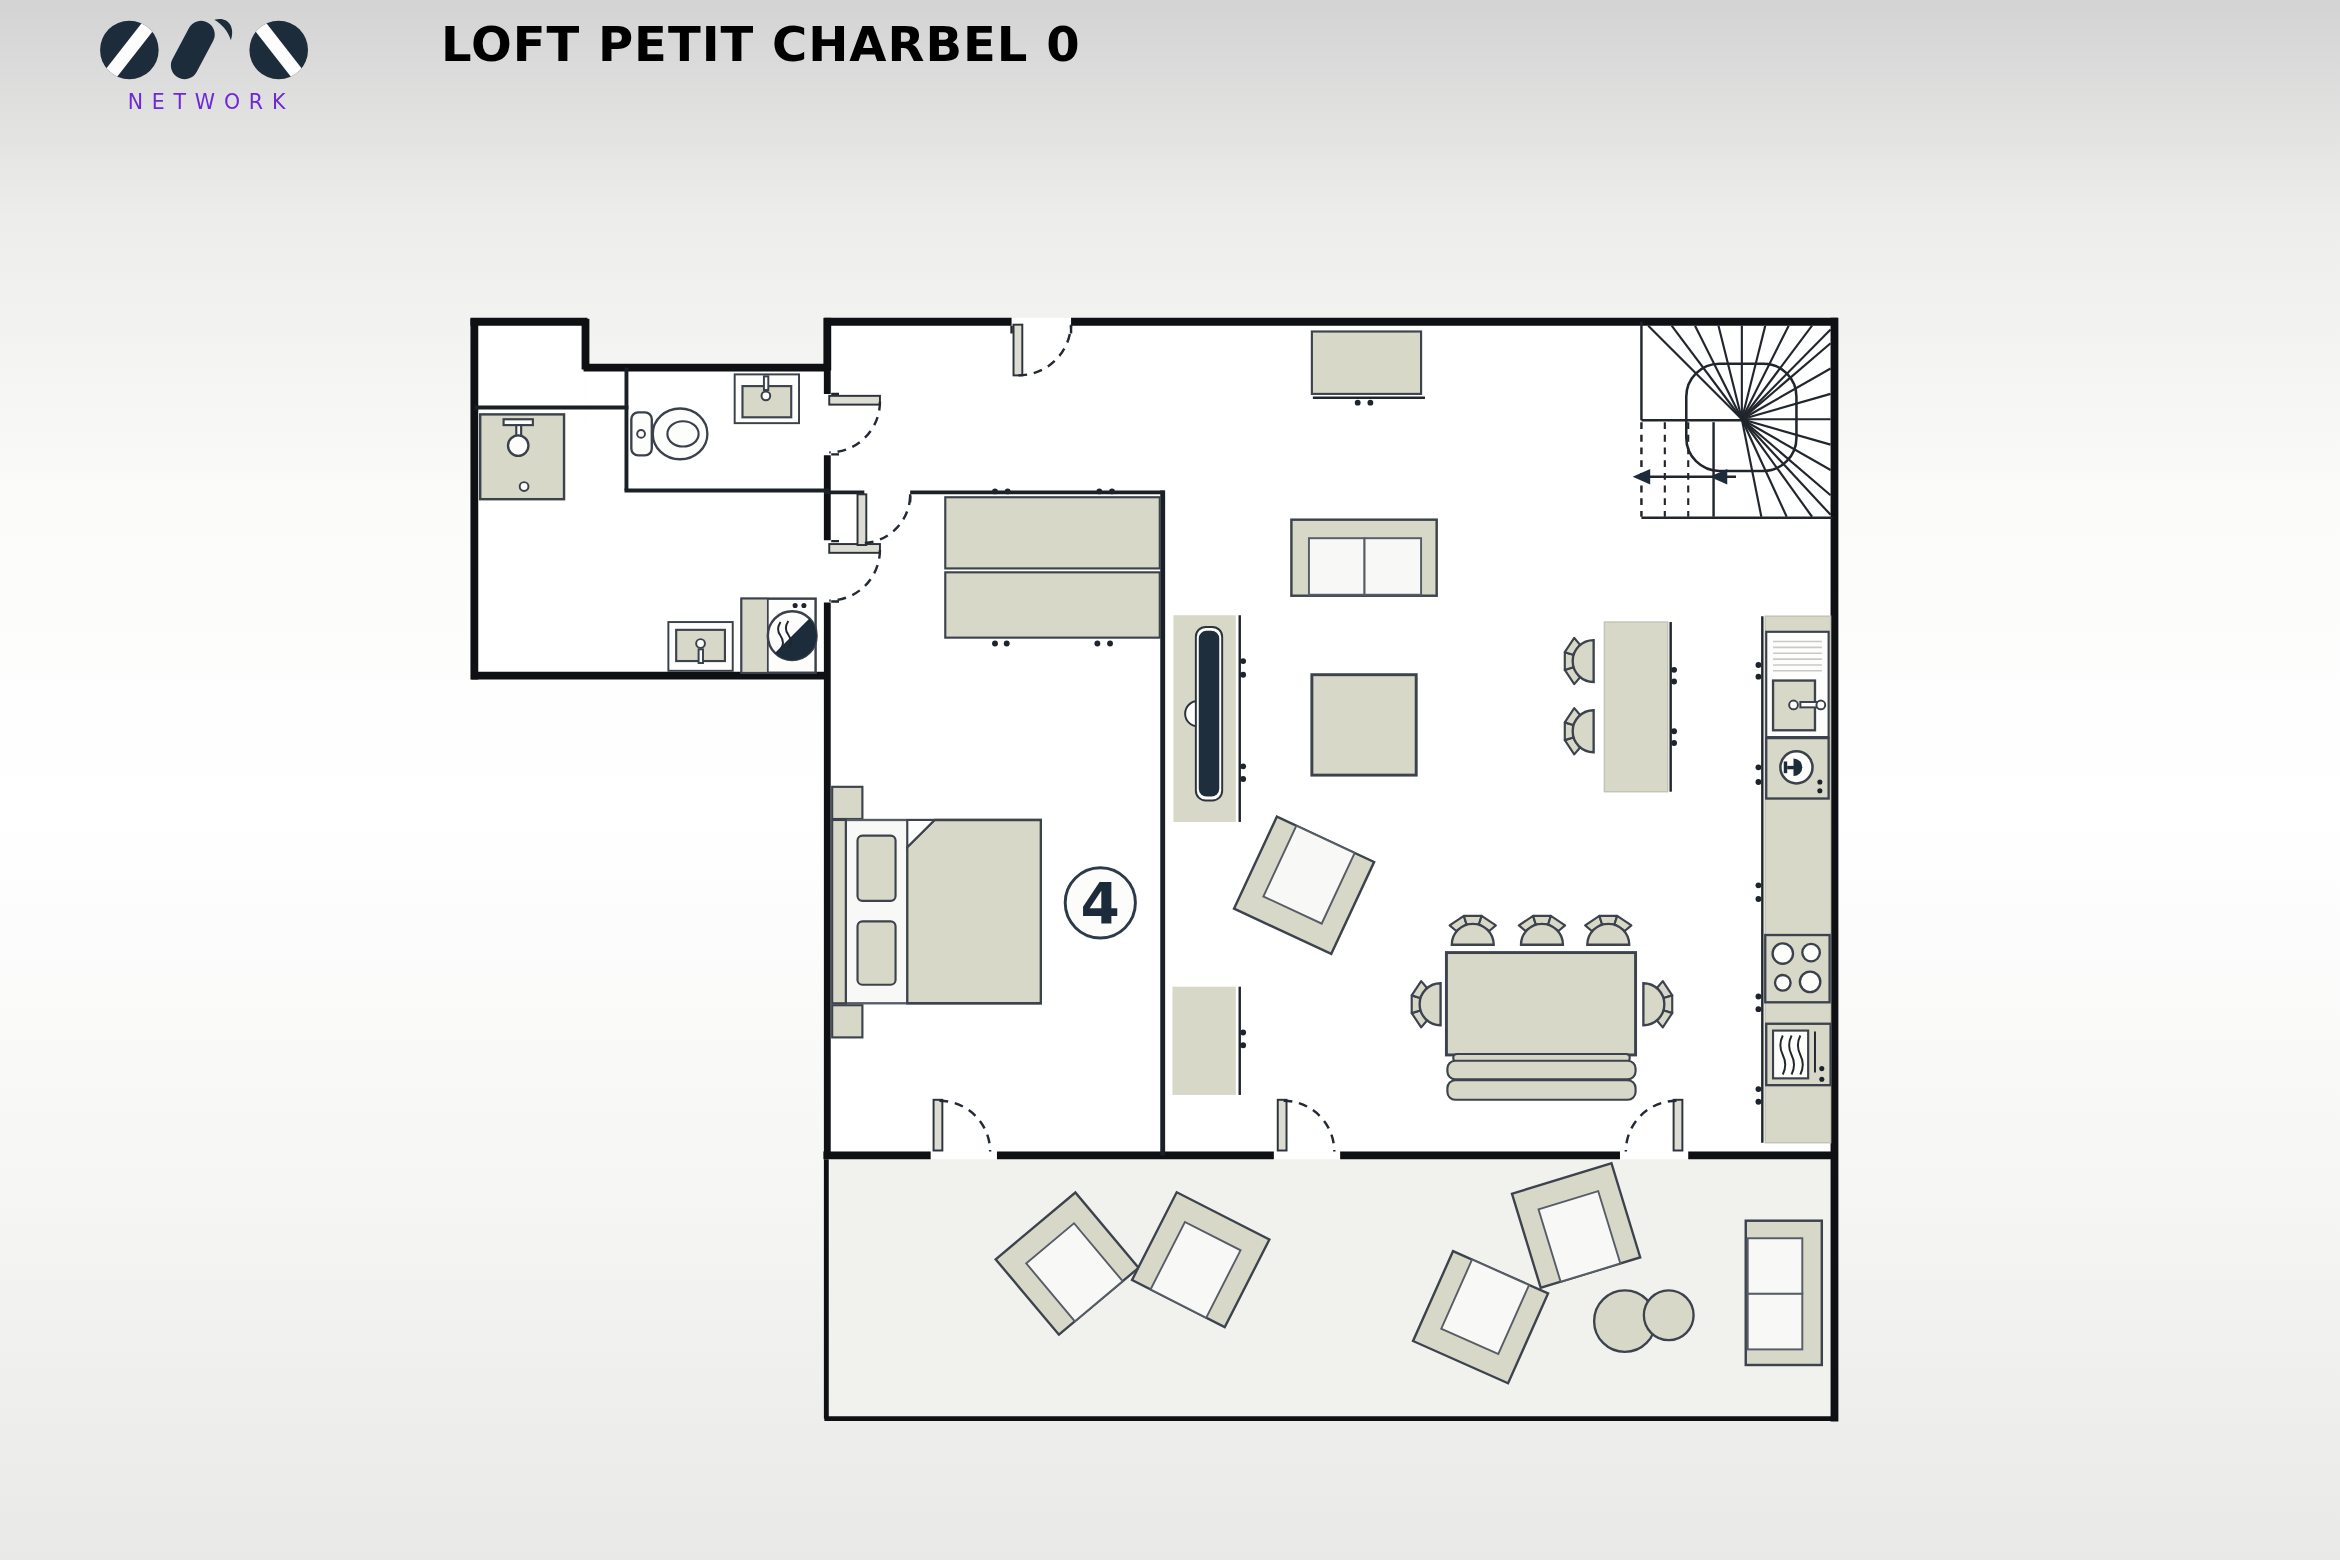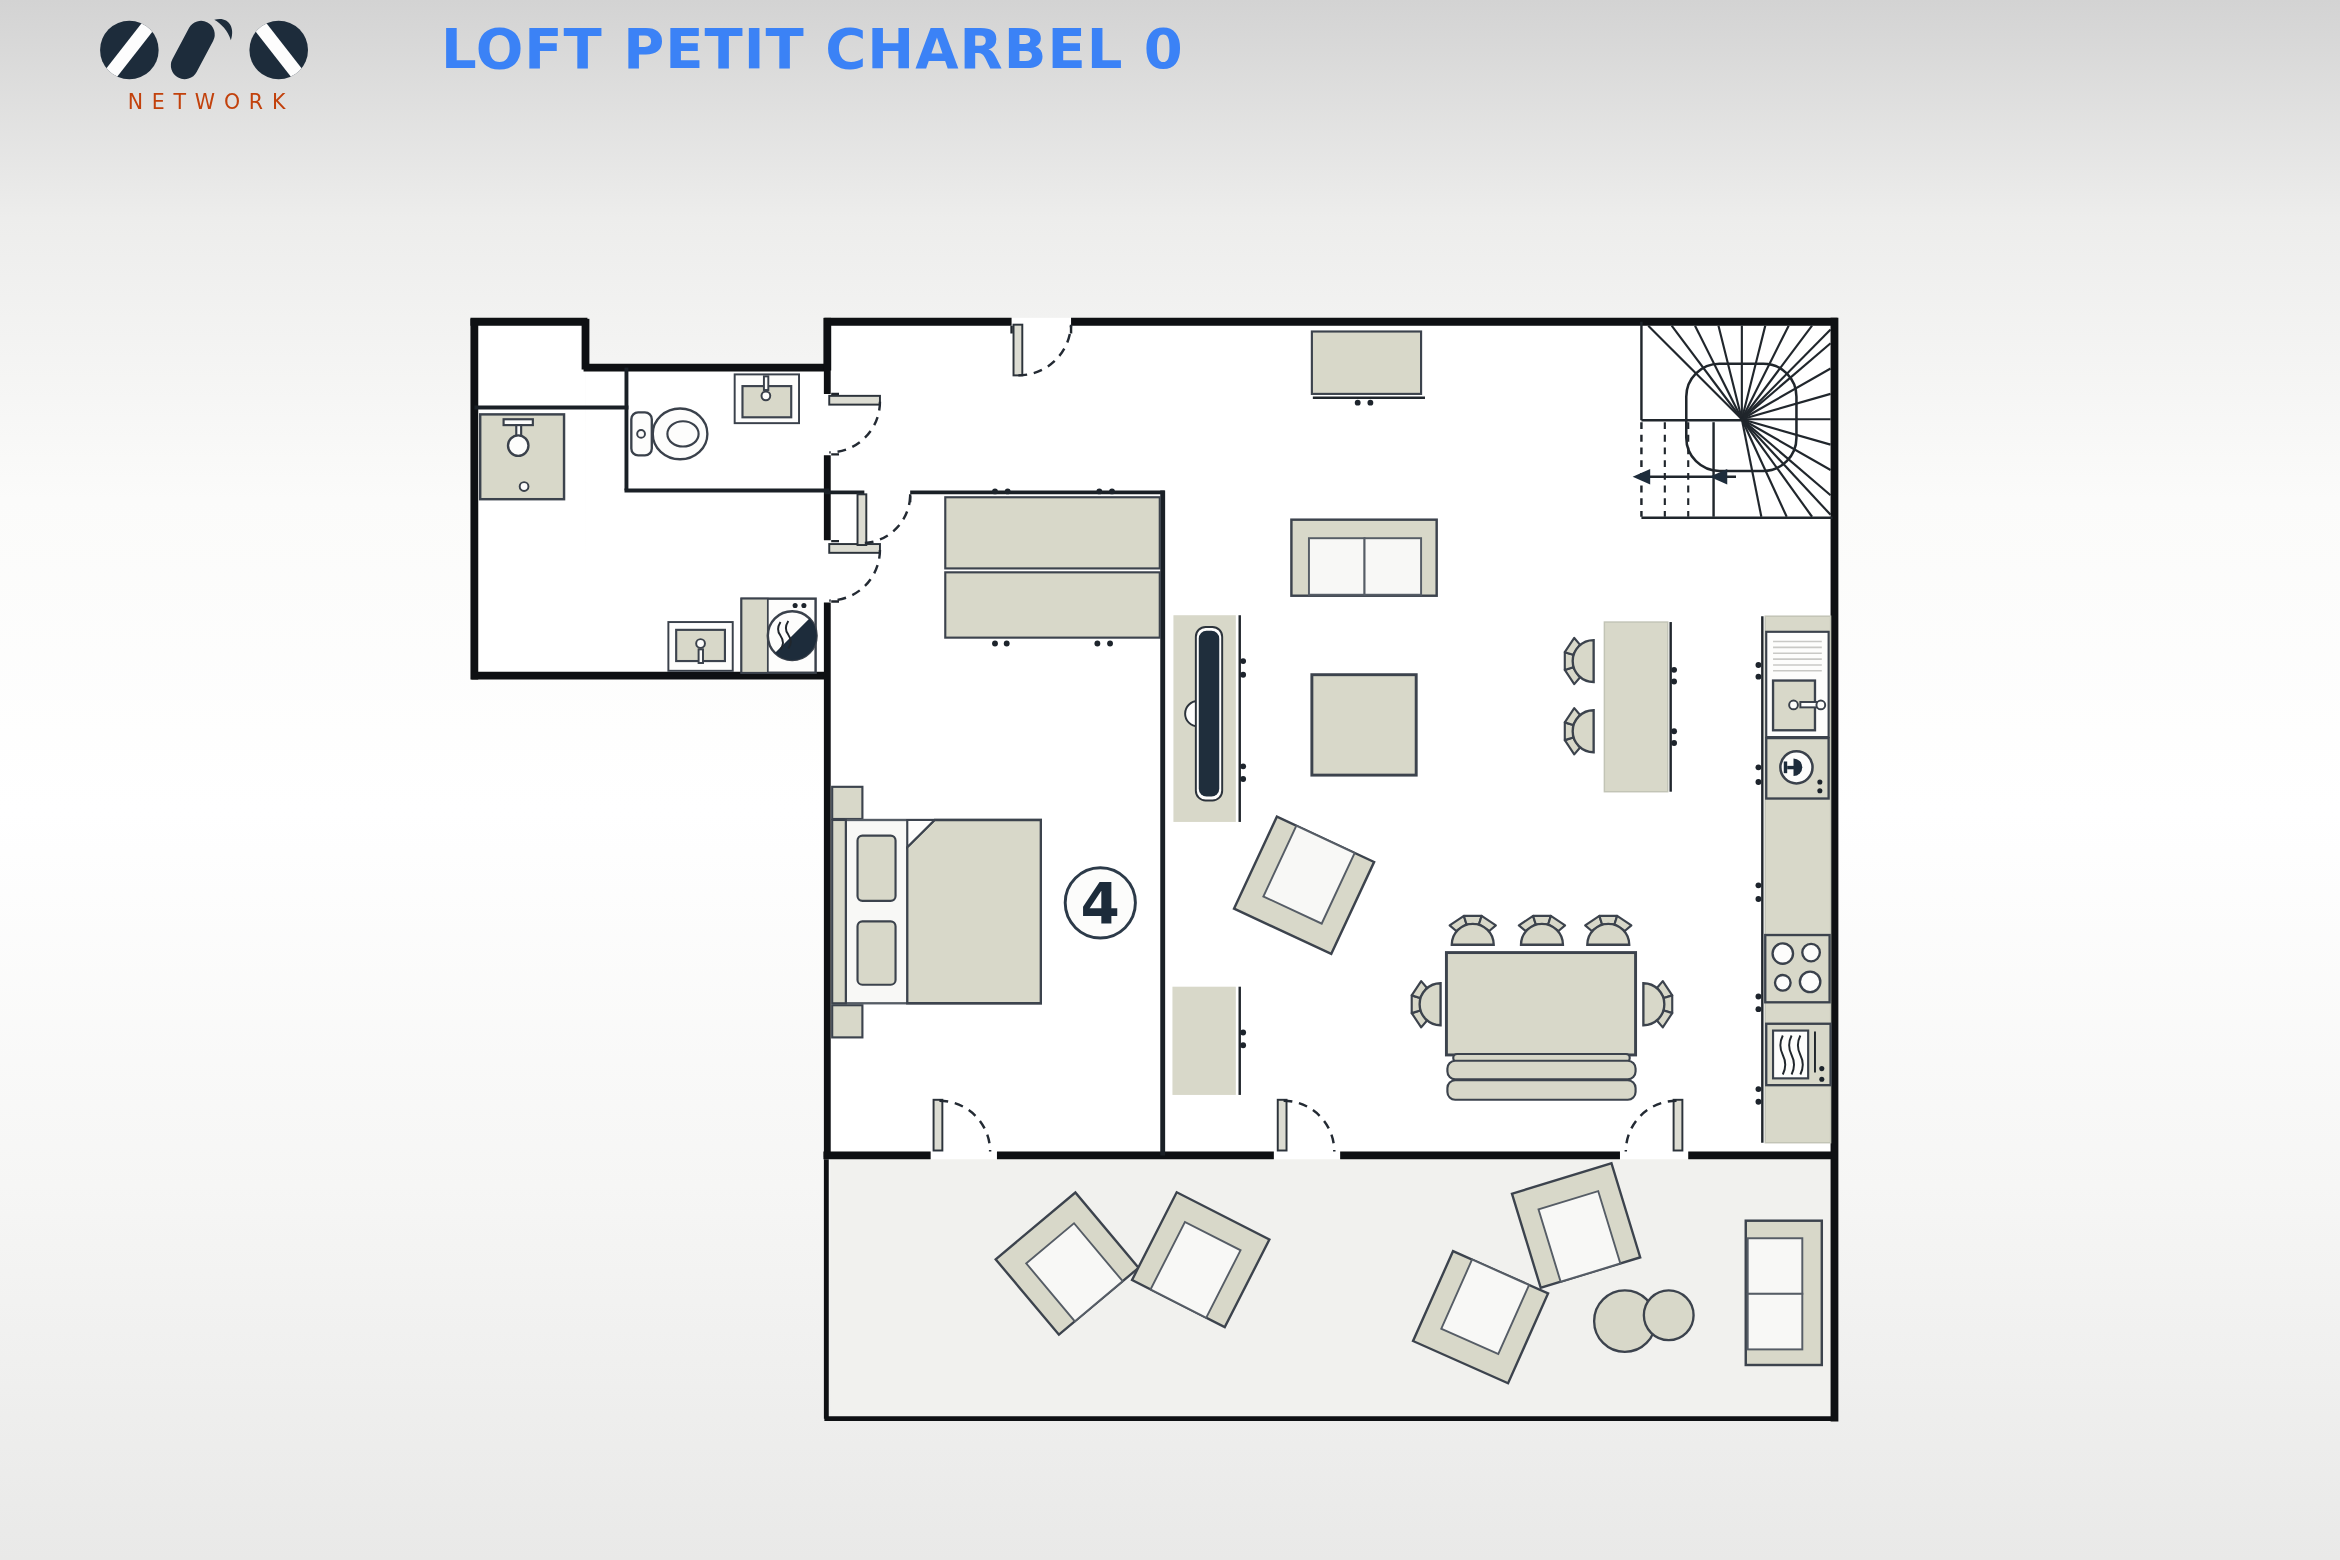--- a/index.html
+++ b/index.html
@@ -10,25 +10,25 @@
   html,body{margin:0;padding:0;}
   body{
     width:2341px;height:1560px;overflow:hidden;position:relative;
     font-family:"DejaVu Sans","Liberation Sans",sans-serif;
     background:linear-gradient(180deg,var(--bg-top) 0%,#ededec 14%,#fbfbfa 32%,var(--bg-mid) 52%,#f6f6f5 76%,var(--bg-bot) 100%);
   }
   .header{position:absolute;left:0;top:0;width:2341px;height:176px;}
   .logo-wrap{position:absolute;left:99px;top:9.8px;width:213px;}
   .logo-sub{
     position:absolute;left:98px;top:90px;width:217px;text-align:center;
-    font-size:20.5px;font-weight:500;letter-spacing:8.8px;color:#c2410c;text-indent:8.8px;
+    font-size:20.5px;font-weight:500;letter-spacing:8.8px;color:#6d28d9;text-indent:8.8px;
   }
   .page-title{
     position:absolute;left:441px;top:15.6px;margin:0;
-    font-size:56px;font-weight:800;letter-spacing:1px;color:#3b82f6;white-space:nowrap;
+    font-size:48px;font-weight:800;letter-spacing:1px;color:#000000;white-space:nowrap;
   }
   .sr{position:absolute;width:1px;height:1px;overflow:hidden;clip:rect(0 0 0 0);}
   svg{display:block;}
   .plan-svg{position:absolute;left:0;top:0;}
   
   .wall{stroke:var(--wall);fill:none;}
   .part{stroke:#1a2026;fill:none;}
   .thin{stroke:#20262c;fill:none;}
   .beige{fill:var(--beige);stroke:var(--stroke);}
   .beige-soft{fill:var(--beige);stroke:#c2c4b6;}

